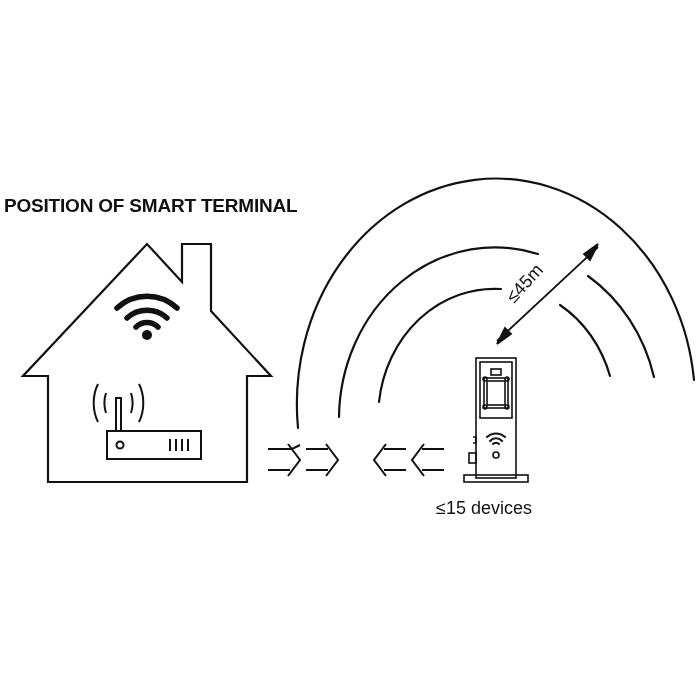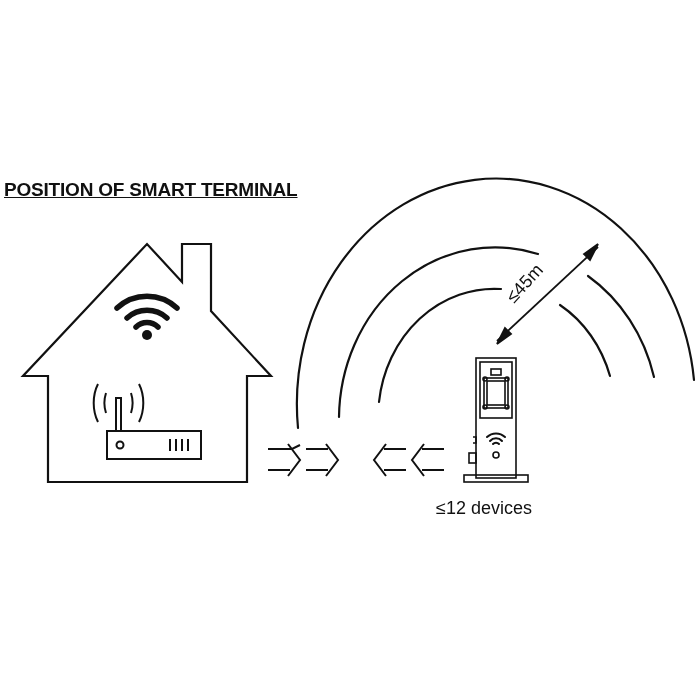--- a/index.html
+++ b/index.html
@@ -1,17 +1,17 @@
 <!DOCTYPE html>
 <html><head>
 <meta charset="utf-8">
 <style>
   html, body { margin:0; padding:0; background:#ffffff; }
   body { width:700px; height:700px; position:relative; overflow:hidden; font-family:"Liberation Sans", sans-serif; color:#111; }
-  .title { position:absolute; left:4px; top:179px; font-size:19px; font-weight:bold; letter-spacing:-0.2px; white-space:nowrap;text-decoration:underline; }
+  .title { position:absolute; left:4px; top:195px; font-size:19px; font-weight:bold; letter-spacing:-0.2px; white-space:nowrap; }
   .devices { position:absolute; left:436px; top:498px; font-size:18px; white-space:nowrap; }
   svg { position:absolute; left:0; top:0; }
 </style>
 </head>
 <body>
 
 <div class="title">POSITION OF SMART TERMINAL</div>
 
 <svg width="700" height="700" viewBox="0 0 700 700">
 
@@ -81,13 +81,13 @@
     <path d="M473 437 L476 437 L476 443 L473 443"></path>
   </g>
   <g fill="none" stroke="#111" stroke-width="2" stroke-linecap="round">
     <path d="M487 437 A13 13 0 0 1 505 437"></path>
     <path d="M490 441 A8 8 0 0 1 502 441"></path>
     <path d="M493 444 A4 4 0 0 1 499 444"></path>
   </g>
   <circle cx="496" cy="455" r="3" fill="none" stroke="#111" stroke-width="1.6"></circle>
 </svg>
 
-<div class="devices">≤12 devices</div>
+<div class="devices">≤15 devices</div>
 
 </body></html>

